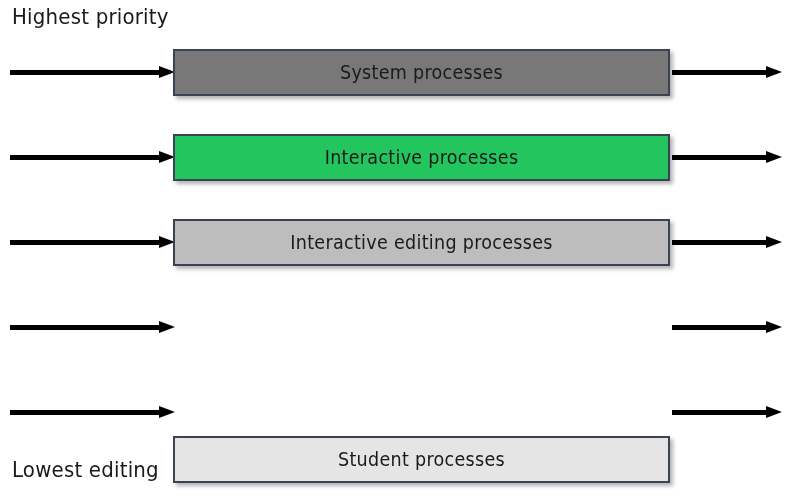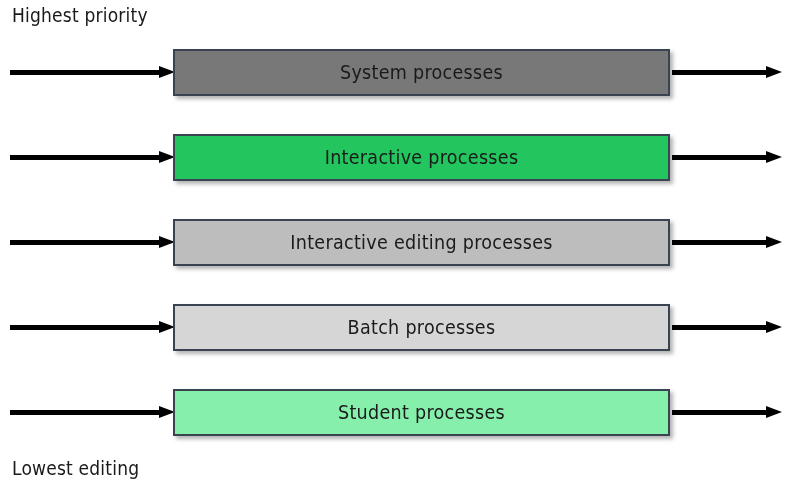--- a/index.html
+++ b/index.html
@@ -15,21 +15,21 @@
     width: 791px;
     height: 501px;
     background: #ffffff;
     overflow: hidden;
   }
 
   
   .caption {
     position: absolute;
     left: 12px;
-    font-size: 19px;
+    font-size: 22px;
     color: #1a1a1a;
     letter-spacing: 0.2px;
     white-space: nowrap;
     font-stretch: condensed;
   }
   #caption-top    { top: 4px; }
   #caption-bottom { top: 457px; }
 
   
   .row {
@@ -136,35 +136,32 @@
       <div class="shaft"></div>
       <div class="head"></div>
     </div>
   </div>
 
   <div class="row" id="row-3" style="top:302px;">
     <div class="arrow arrow-in">
       <div class="shaft"></div>
       <div class="head"></div>
     </div>
-    <div class="proc-box" id="box-3" style="background: rgb(214, 214, 214);">
-      <span class="proc-label">Batch processes</span>
-    </div>
     <div class="arrow arrow-out">
       <div class="shaft"></div>
       <div class="head"></div>
     </div>
   </div>
 
   <div class="row" id="row-4" style="top:387px;">
     <div class="arrow arrow-in">
       <div class="shaft"></div>
       <div class="head"></div>
     </div>
-    <div class="proc-box" id="box-4" style="background: #86efac;">
+    <div class="proc-box" id="box-4" style="background: #e5e5e5; margin-top: 47px;">
       <span class="proc-label">Student processes</span>
     </div>
     <div class="arrow arrow-out">
       <div class="shaft"></div>
       <div class="head"></div>
     </div>
   </div>
 
   <div class="caption" id="caption-bottom">Lowest editing</div>
 

